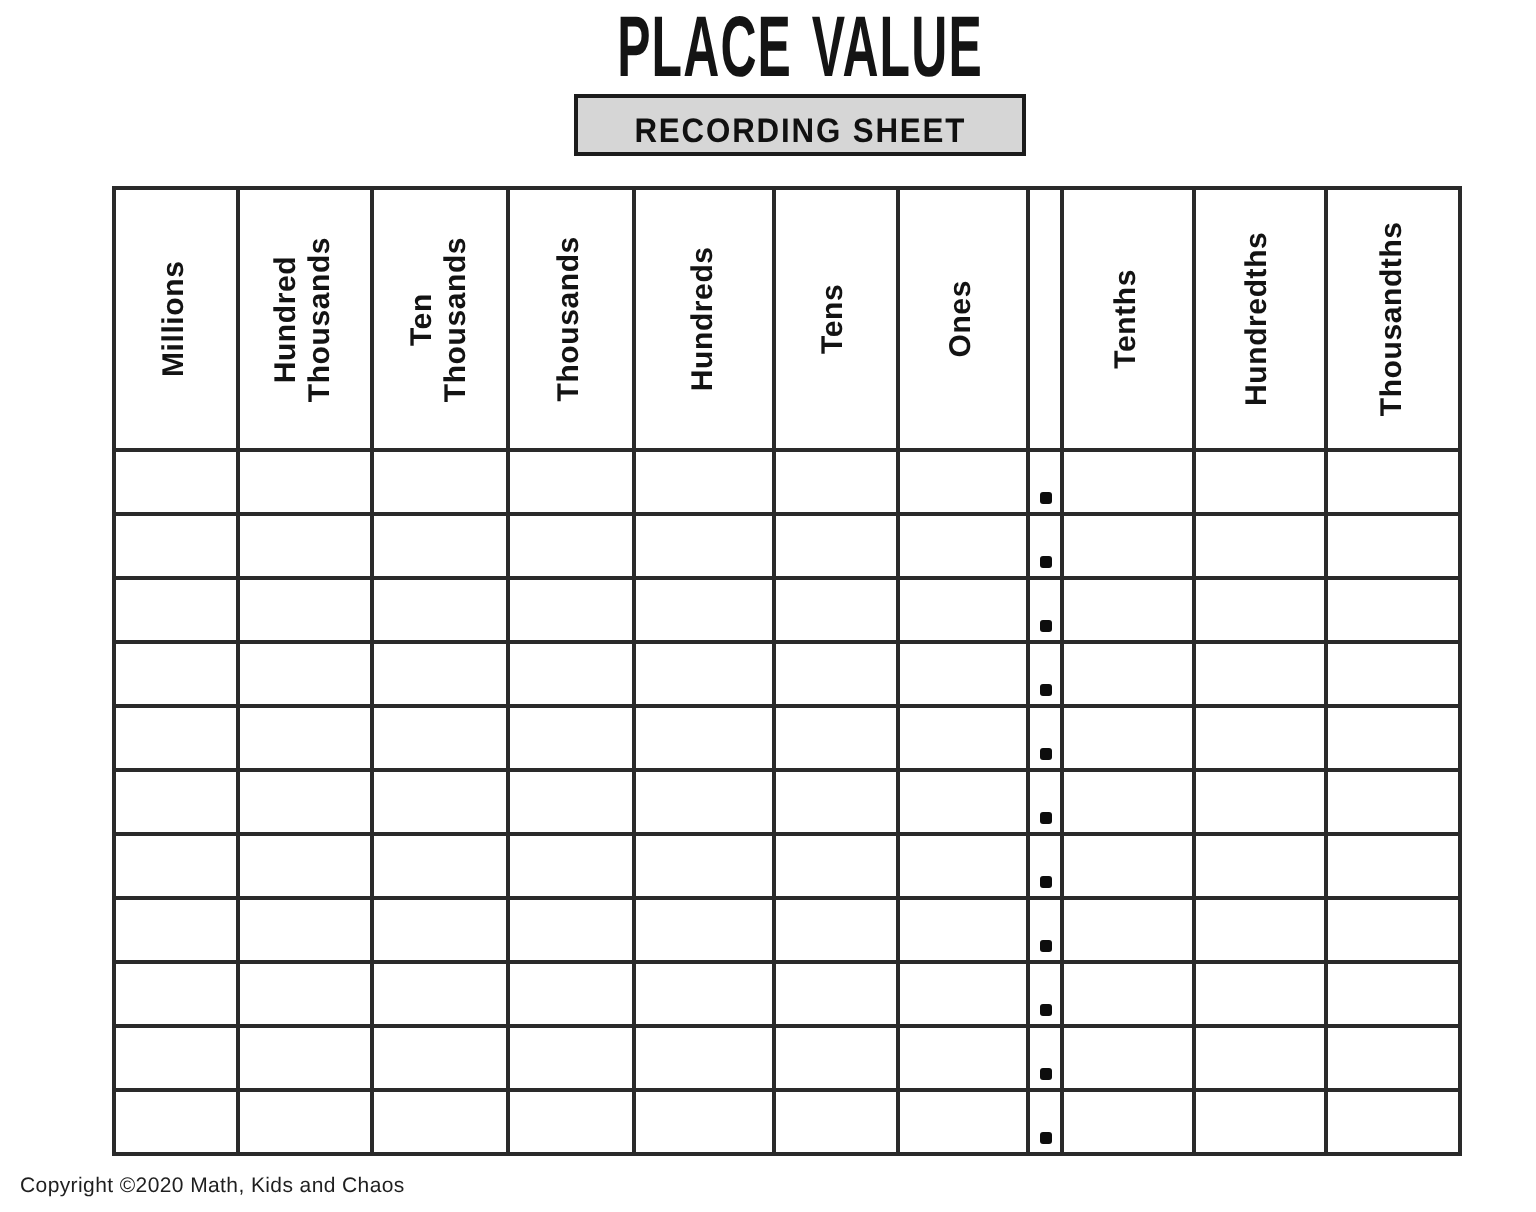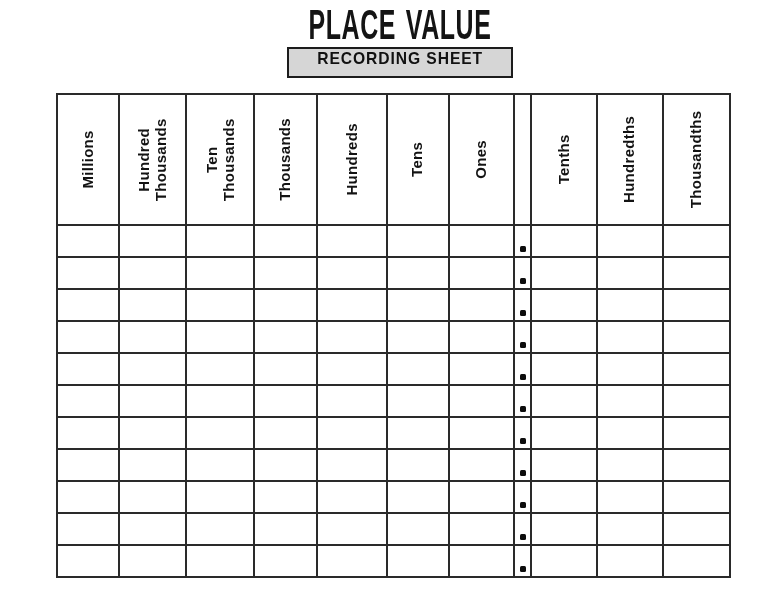--- a/index.html
+++ b/index.html
@@ -37,21 +37,21 @@
   
   .subtitle-box {
     position: absolute;
     top: 47px;
     left: 287px;
     width: 226px;
     height: 31px;
     background: #d6d6d6;
     border: 2px solid #1c1c1c;
     display: flex;
-    align-items: flex-start;
+    align-items: flex-end;
     justify-content: center;
   }
   .subtitle {
     font-size: 17px;
     font-weight: 700;
     letter-spacing: 1px;
     color: #111111;
     transform: scaleX(0.92);
   }
 
@@ -286,14 +286,15 @@
       <div class="cell body-cell"></div>
       <div class="cell body-cell"></div>
       <div class="cell body-cell decimal">
         <span class="dot"></span>
       </div>
       <div class="cell body-cell"></div>
       <div class="cell body-cell"></div>
       <div class="cell body-cell"></div>
     </div>
 
+  <div class="copyright">Copyright ©2020 Math, Kids and Chaos</div>
 
 </div>
 
 </body></html>

